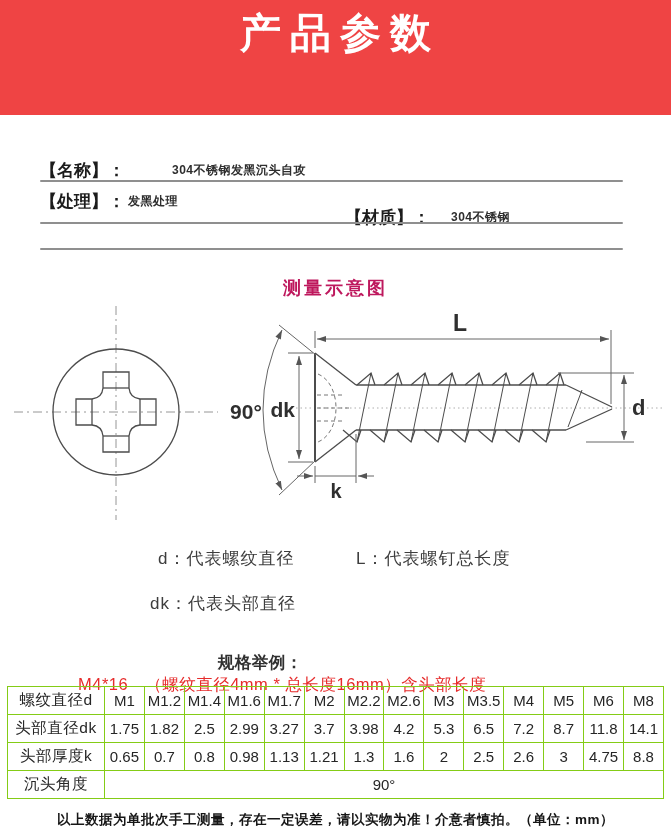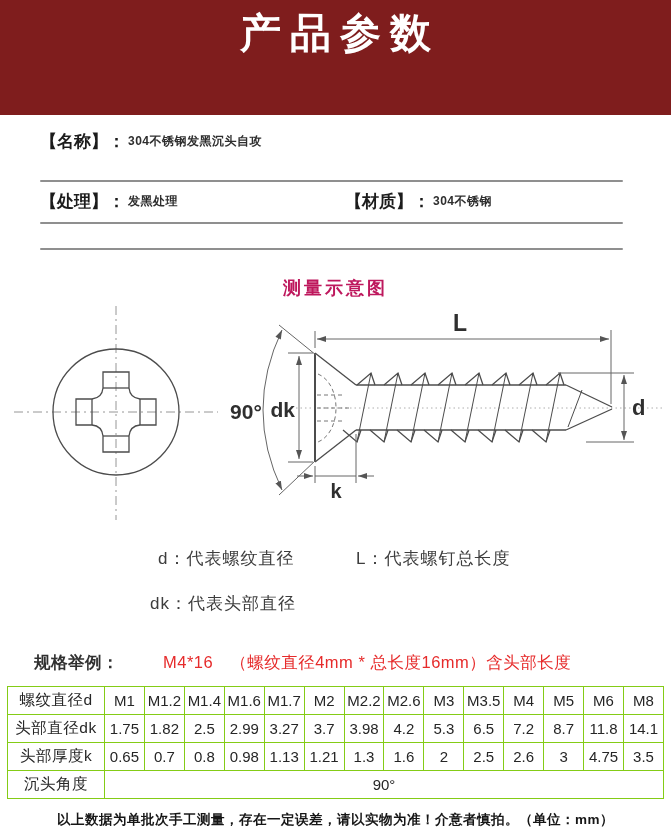--- a/index.html
+++ b/index.html
@@ -23,53 +23,53 @@
 
   
   .diagram-title{position:absolute;left:0;top:276px;width:671px;text-align:center;
                  font-size:18px;font-weight:bold;color:#be185d;letter-spacing:3px;}
   .diagram-svg{position:absolute;left:0;top:300px;}
 
   
   .legend-item{position:absolute;font-size:17px;color:#3d3d3d;letter-spacing:1px;white-space:pre;}
 
   
-  .spec-line{position:absolute;left:34px;top:652px;display:flex;align-items:center;white-space:pre;}
+  .spec-line{position:absolute;left:34px;top:652px;display:flex;align-items:center;white-space:pre;flex-direction:column;}
   .spec-label{font-size:16.5px;font-weight:bold;color:#303030;letter-spacing:.5px;}
   .spec-highlight{font-size:16.5px;font-weight:normal;letter-spacing:.5px;margin-left:44px;}
 
   
   .ptable{position:absolute;left:7px;top:686px;width:657px;border-collapse:collapse;
           table-layout:fixed;font-size:15px;color:#262626;}
   .ptable td{border:1px solid #84cc16;text-align:center;vertical-align:middle;
              height:27px;padding:0;overflow:hidden;}
   .ptable td.rowlabel{width:96px;font-size:15.5px;letter-spacing:.5px;}
 
   
   .footer-note{position:absolute;left:0;top:811px;width:671px;text-align:center;
                font-size:13.5px;font-weight:bold;color:#161616;letter-spacing:.5px;}
 </style>
 </head>
 <body>
 
 <div class="page">
 
-  <div class="banner" style="background: #7f1d1d;">
+  <div class="banner" style="background: #ef4444;">
     <div class="banner-title">产品参数</div>
   </div>
 
-  <div class="info-row" style="top:130px;">
+  <div class="info-row" style="top:159px;gap:44px;">
     <span class="info-label">【名称】：</span><span class="info-value">304不锈钢发黑沉头自攻</span>
   </div>
   <div class="divider" style="top:180px;"></div>
 
   <div class="info-row" style="top:190px;">
     <span class="info-label">【处理】：</span><span class="info-value">发黑处理</span>
   </div>
-  <div class="info-row" style="top:190px;left:345px;">
+  <div class="info-row" style="top:206px;left:345px;gap:18px;">
     <span class="info-label">【材质】：</span><span class="info-value">304不锈钢</span>
   </div>
   <div class="divider" style="top:222px;"></div>
   <div class="divider" style="top:248px;height:1.5px;"></div>
 
   <div class="diagram-title">测量示意图</div>
 
   <svg class="diagram-svg" width="671" height="230" viewBox="0 0 671 230">
     <defs>
       <marker id="ae" markerWidth="11" markerHeight="8" refX="9" refY="3" orient="auto">
@@ -205,21 +205,21 @@
           <td>0.98</td>
           <td>1.13</td>
           <td>1.21</td>
           <td>1.3</td>
           <td>1.6</td>
           <td>2</td>
           <td>2.5</td>
           <td>2.6</td>
           <td>3</td>
           <td>4.75</td>
-          <td>3.5</td>
+          <td>8.8</td>
         </tr>
         <tr>
           <td class="rowlabel">沉头角度</td>
           <td colspan="14">90°</td>
         </tr>
       </tbody>
   </table>
 
   <div class="footer-note">以上数据为单批次手工测量，存在一定误差，请以实物为准！介意者慎拍。（单位：mm）</div>
 

